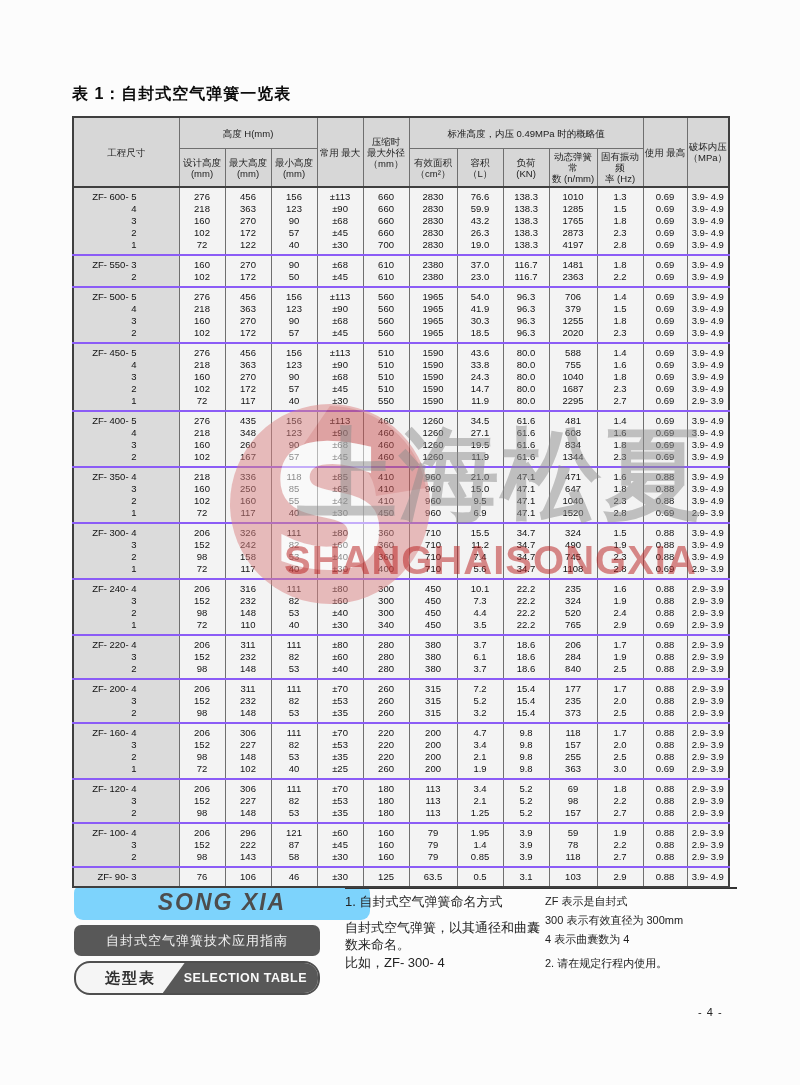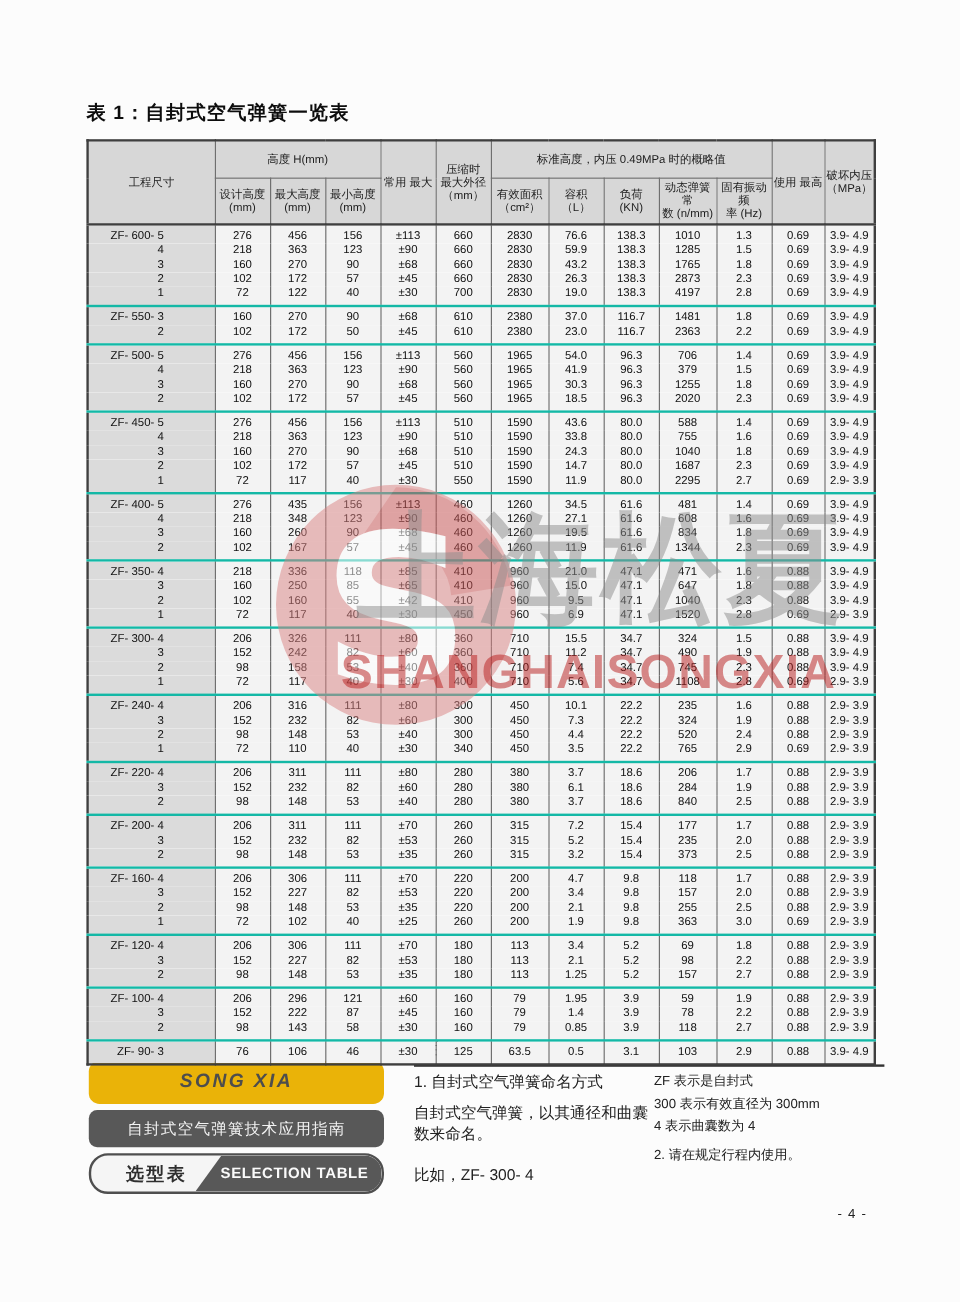--- a/index.html
+++ b/index.html
@@ -26,21 +26,21 @@
     border-left:1px solid #6f6f6f;border-right:1px solid #6f6f6f;
     text-align:center;vertical-align:middle;overflow:hidden;
   }
   thead th{
     background:#d7d7d7;font-weight:normal;
     font-size:9.5px;line-height:11px;color:#1c1c1c;
     border-bottom:1px solid #6f6f6f;border-top:1px solid #6f6f6f;
     white-space:pre-line;padding:2px 1px;height:26px;
   }
   thead{border-bottom:2px solid #3f3f3f;}
-  tbody{border-top:2px solid #14b8a6;}
+  tbody{border-top:2px solid #8b5cf6;}
   tbody td{
     background:#f3f3f3;font-size:9.5px;line-height:12px;height:12px;
     padding:0 2px;color:#111;
   }
   tbody td.model-col{
     background:#dbdbdb;text-align:right;padding-right:42px;
   }
   tbody tr:first-child td{padding-top:3px;}
   tbody tr:last-child td{padding-bottom:3px;}
 
@@ -54,23 +54,23 @@
   }
   .wm-en{
     position:absolute;left:284px;top:540px;
     font-size:40px;font-weight:bold;color:#b91c1c;opacity:.5;
     letter-spacing:1px;white-space:nowrap;line-height:1;
   }
 
   
   .badges{position:absolute;left:74px;top:884px;width:248px;}
   .badge-brand{
-    width:246px;height:36px;background:#eab308;border-radius:9px;
+    width:296px;height:36px;background:#7dd3fc;border-radius:9px;
     display:flex;align-items:center;justify-content:center;
-    font-size:16px;font-weight:bold;font-style:italic;color:#4d4d4d;letter-spacing:2px;
+    font-size:23px;font-weight:bold;font-style:italic;color:#4d4d4d;letter-spacing:2px;
   }
   .badge-guide{
     margin-top:5px;width:246px;height:31px;background:#585858;border-radius:7px;
     display:flex;align-items:center;justify-content:center;
     font-size:13px;color:#f2f2f2;letter-spacing:1px;
   }
   .badge-selection{
     margin-top:5px;width:242px;height:30px;border:2px solid #4f4f4f;border-radius:16px;
     background:#f5f5f5;position:relative;overflow:hidden;
   }
@@ -88,21 +88,21 @@
 
   
   .notes{position:absolute;left:345px;top:866px;width:392px;}
   .notes-heading{font-size:12.5px;color:#222;margin-bottom:4px;}
   .notes-rule{border:none;border-top:2px solid #333;margin:0 0 5px 0;width:392px;}
   .notes-cols{display:flex;}
   .notes-left{width:200px;font-size:13px;color:#222;}
   .notes-right{width:192px;font-size:11px;color:#222;}
   .note-line{margin-bottom:4px;line-height:15px;}
   .note-title{margin-bottom:10px;}
-  .note-body{line-height:17px;margin-bottom:18px;}
+  .note-body{line-height:17px;margin-bottom:2px;}
   .note-last{margin-top:9px;}
 
   .page-number{
     position:absolute;left:698px;top:1006px;font-size:11px;color:#222;letter-spacing:1px;
   }
 </style>
 </head>
 <body>
 
 <div id="page">

